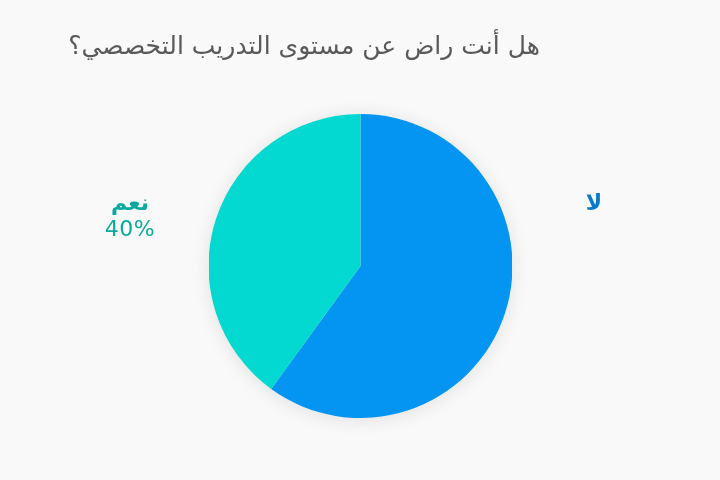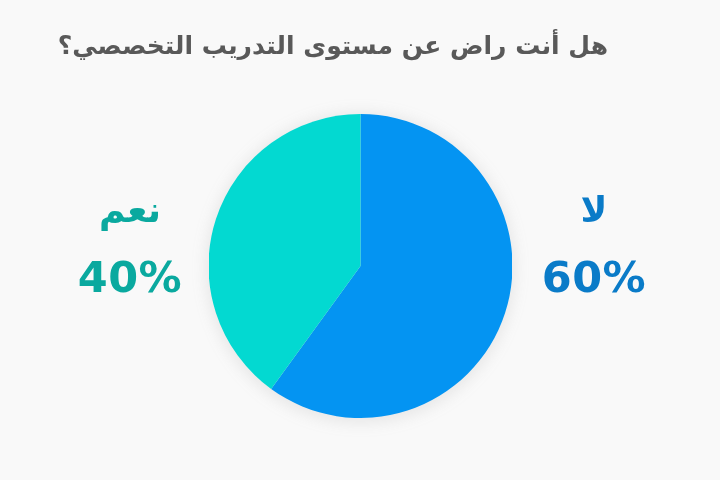--- a/index.html
+++ b/index.html
@@ -18,22 +18,23 @@
     position: absolute;
     inset: 0;
     width: 720px;
     height: 480px;
   }
   .chart-title {
     position: absolute;
     top: 30px;
     left: 0;
     width: 608px;
+    text-align: center;
     font-size: 25px;
-    font-weight: 700;
+    font-weight: 400;
     color: #595959;
     direction: rtl;
     letter-spacing: 0.2px;
     line-height: 1.25;
     white-space: nowrap;
   }
   .pie-wrap {
     position: absolute;
     left: 209px;
     top: 114px;
@@ -65,30 +66,30 @@
     top: 192px;
     width: 180px;
   }
   .label-group.right {
     left: 504px;
     top: 192px;
     width: 180px;
   }
   .label-name {
     display: block;
-    font-size: 36px;
+    font-size: 22px;
     font-weight: 700;
     direction: rtl;
     letter-spacing: 0.5px;
   }
   .label-value {
     display: block;
-    font-size: 43px;
-    font-weight: 700;
-    margin-top: 28px;
+    font-size: 22px;
+    font-weight: 400;
+    margin-top: 4px;
     letter-spacing: 0.5px;
   }
   .label-group.left .label-name,
   .label-group.left .label-value { color: #0aa99f; }
   .label-group.right .label-name,
   .label-group.right .label-value { color: #0a7bc8; }
 </style>
 </head>
 <body>
 
@@ -104,16 +105,15 @@
     </svg>
   </div>
 
   <div class="label-group left">
     <span class="label-name">نعم</span>
     <span class="label-value">40%</span>
   </div>
 
   <div class="label-group right">
     <span class="label-name">لا</span>
-    <span class="label-value">60%</span>
   </div>
 
 </div>
 
 </body></html>

